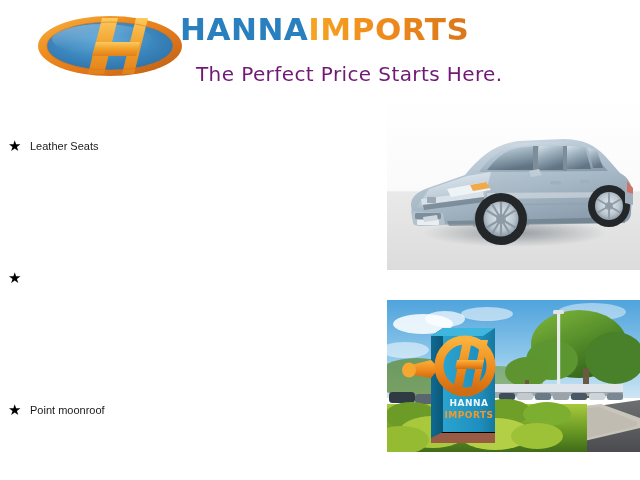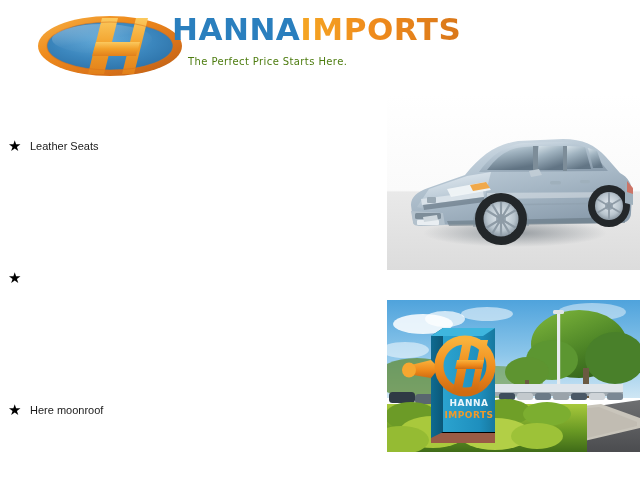--- a/index.html
+++ b/index.html
@@ -27,21 +27,21 @@
   #brand-logo-mark {
     position: absolute;
     left: 36px;
     top: 14px;
     width: 148px;
     height: 64px;
   }
 
   #brand-wordmark-block {
     position: absolute;
-    left: 172px;
+    left: 180px;
     top: 12px;
     width: 340px;
     height: 68px;
   }
 
   .wordmark-line {
     font-family: "DejaVu Sans", sans-serif;
     font-size: 31px;
     font-weight: bold;
     letter-spacing: 0.5px;
@@ -53,24 +53,24 @@
   }
   .wm-imports {
     color: #f0901e;
     background: linear-gradient(90deg, #f5a623 0%, #ef8b1c 45%, #d9771a 100%);
     -webkit-background-clip: text;
     background-clip: text;
     -webkit-text-fill-color: transparent;
     color: transparent;
   }
   #brand-tagline {
-    margin-top: 10px;
+    margin-top: 16px;
     font-family: "DejaVu Sans", sans-serif;
-    font-size: 10px;
-    color: #4d7c0f;
+    font-size: 20px;
+    color: #701a75;
     letter-spacing: 0.4px;
     white-space: nowrap;
     padding-left: 16px;
   }
 
   
   #feature-list {
     position: absolute;
     left: 0;
     top: 92px;
@@ -179,21 +179,21 @@
     <span class="feature-star">★</span>
     <span class="feature-label">Leather Seats</span>
   </li>
 
   <li class="feature-item pos-1">
     <span class="feature-star">★</span>
   </li>
 
   <li class="feature-item pos-2">
     <span class="feature-star">★</span>
-    <span class="feature-label">Here moonroof</span>
+    <span class="feature-label">Point moonroof</span>
   </li>
 
 </ul>
 
 <div class="photo-frame" id="vehicle-photo">
   <svg viewBox="0 0 253 177" class="photo-svg" preserveAspectRatio="none">
     <defs>
       <linearGradient id="studioBg" x1="0%" y1="0%" x2="0%" y2="100%">
         <stop offset="0%" stop-color="#ffffff"></stop>
         <stop offset="55%" stop-color="#fafafa"></stop>

